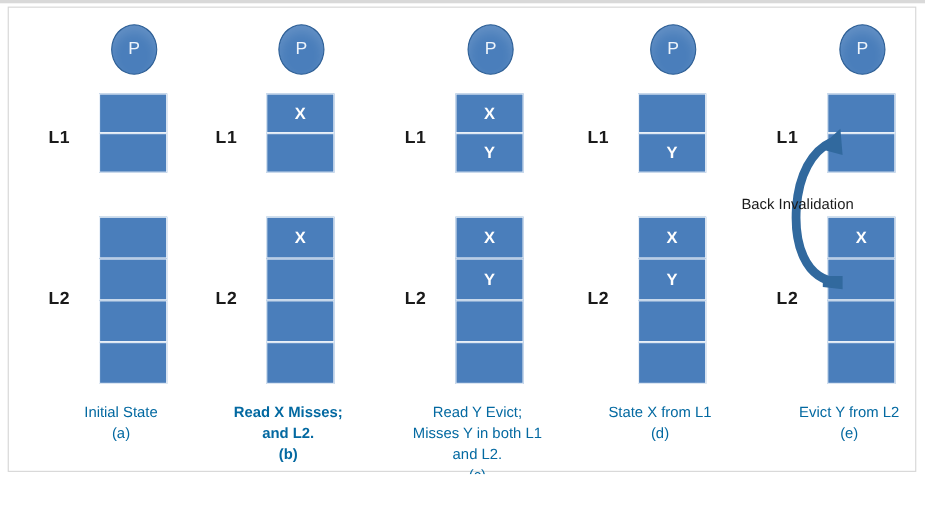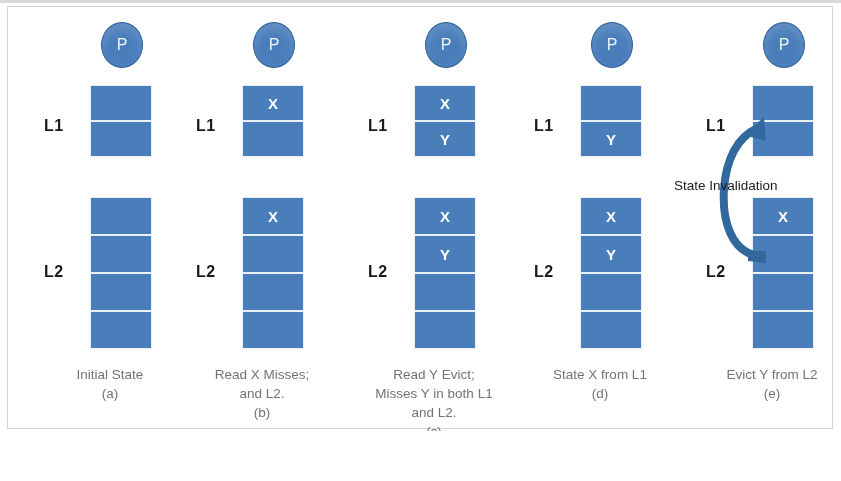--- a/index.html
+++ b/index.html
@@ -113,21 +113,21 @@
     white-space: nowrap;
   }
 
   
   .panel-caption {
     position: absolute;
     width: 172px;
     left: 0;
     text-align: center;
     font-size: 13.5px;
-    color: #737373;
+    color: #0369a1;
     line-height: 19px;
   }
   .panel-caption .line { display: block; white-space: nowrap; }
 
   
   .invalidation-text {
     position: absolute;
     font-size: 13.5px;
     color: #1a1a1a;
     white-space: nowrap;
@@ -176,21 +176,21 @@
         <div class="stack" style="left: 66px; top: 72px;">
           <div class="cell l1">X</div>
           <div class="cell l1"></div>
         </div>
         <div class="stack" style="left: 66px; top: 184px;">
           <div class="cell l2">X</div>
           <div class="cell l2"></div>
           <div class="cell l2"></div>
           <div class="cell l2"></div>
         </div>
-        <div class="panel-caption" style="top: 352px;">
+        <div class="panel-caption" style="top: 352px; font-weight: bold;">
           <span class="line">Read X Misses;</span>
           <span class="line">and L2.</span>
           <span class="line">(b)</span>
         </div>
       </div>
       <div class="panel" style="left: 340px;">
         <div class="proc" style="left: 77px; top: 9px;">
           <span class="proc-label">P</span>
         </div>
         <div class="level-label" style="left: 20px; top: 104px;">L1</div>
@@ -251,21 +251,21 @@
         </div>
         <div class="panel-caption" style="top: 352px;">
           <span class="line">Evict  Y from L2</span>
           <span class="line">(e)</span>
         </div>
         <svg class="invalidation-arrow" width="80" height="200" viewBox="0 0 80 200" style="left: 22px; top: 80px;">
           <path d="M 56 164 C 22 162, 14 126, 16 96 C 18 66, 30 44, 48 36" stroke="#31699e" stroke-width="8" fill="none" stroke-linecap="butt"></path>
           <polygon points="56 24, 58 48, 36 42" fill="#31699e"></polygon>
           <path d="M 40 158 L 58 158 L 58 170 L 40 168 Z" fill="#31699e"></path>
         </svg>
-        <div class="invalidation-text" style="left: -12px; top: 165px;">State Invalidation</div>
+        <div class="invalidation-text" style="left: -12px; top: 165px;">Back Invalidation</div>
       </div>
     </div>
 
   <div class="caption-band">
     
     
   </div>
 
 </div>
 

